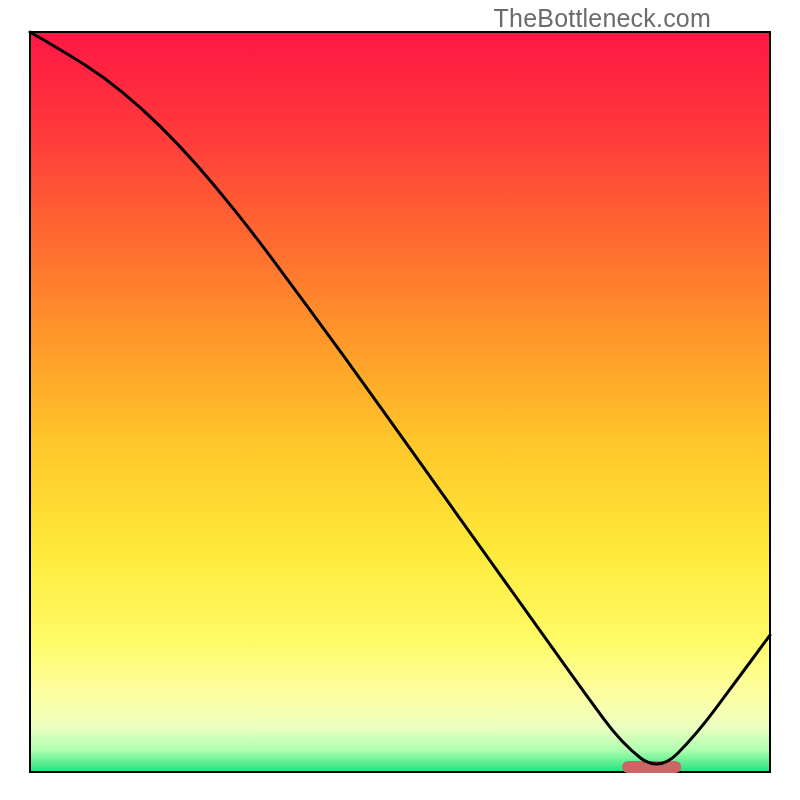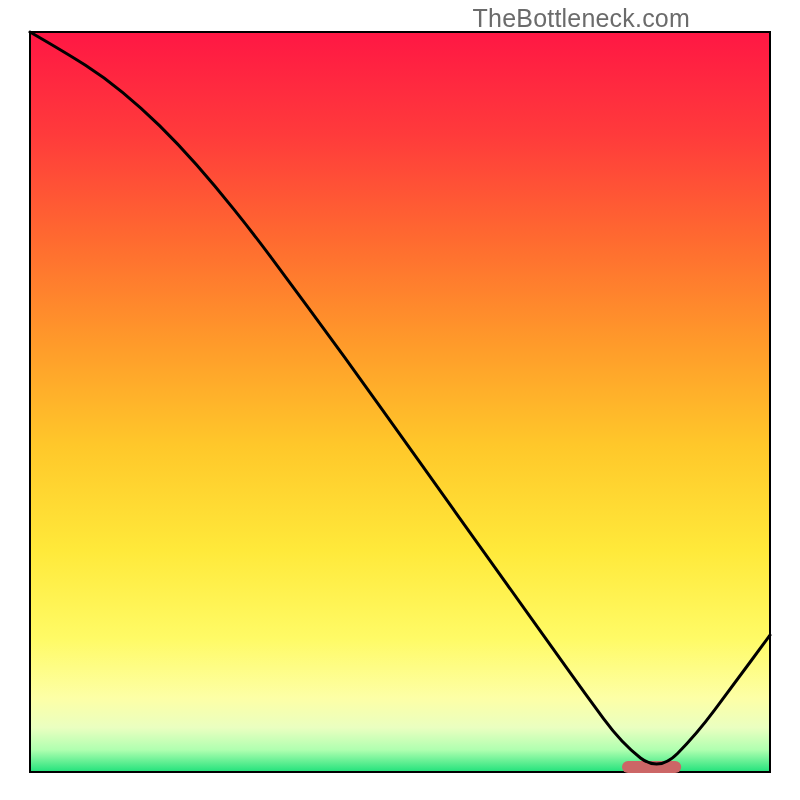--- a/index.html
+++ b/index.html
@@ -7,20 +7,21 @@
     padding: 0;
     width: 800px;
     height: 800px;
     background: #ffffff;
     overflow: hidden;
   }
   .container {
     position: relative;
     width: 700px;
     height: 800px;
+    padding-left: 21px;
   }
   .watermark {
     position: absolute;
     top: 4px;
     right: 10px;
     font-family: Arial, Helvetica, sans-serif;
     font-size: 25px;
     font-weight: 500;
     color: #6b6b6b;
     letter-spacing: 0.2px;

